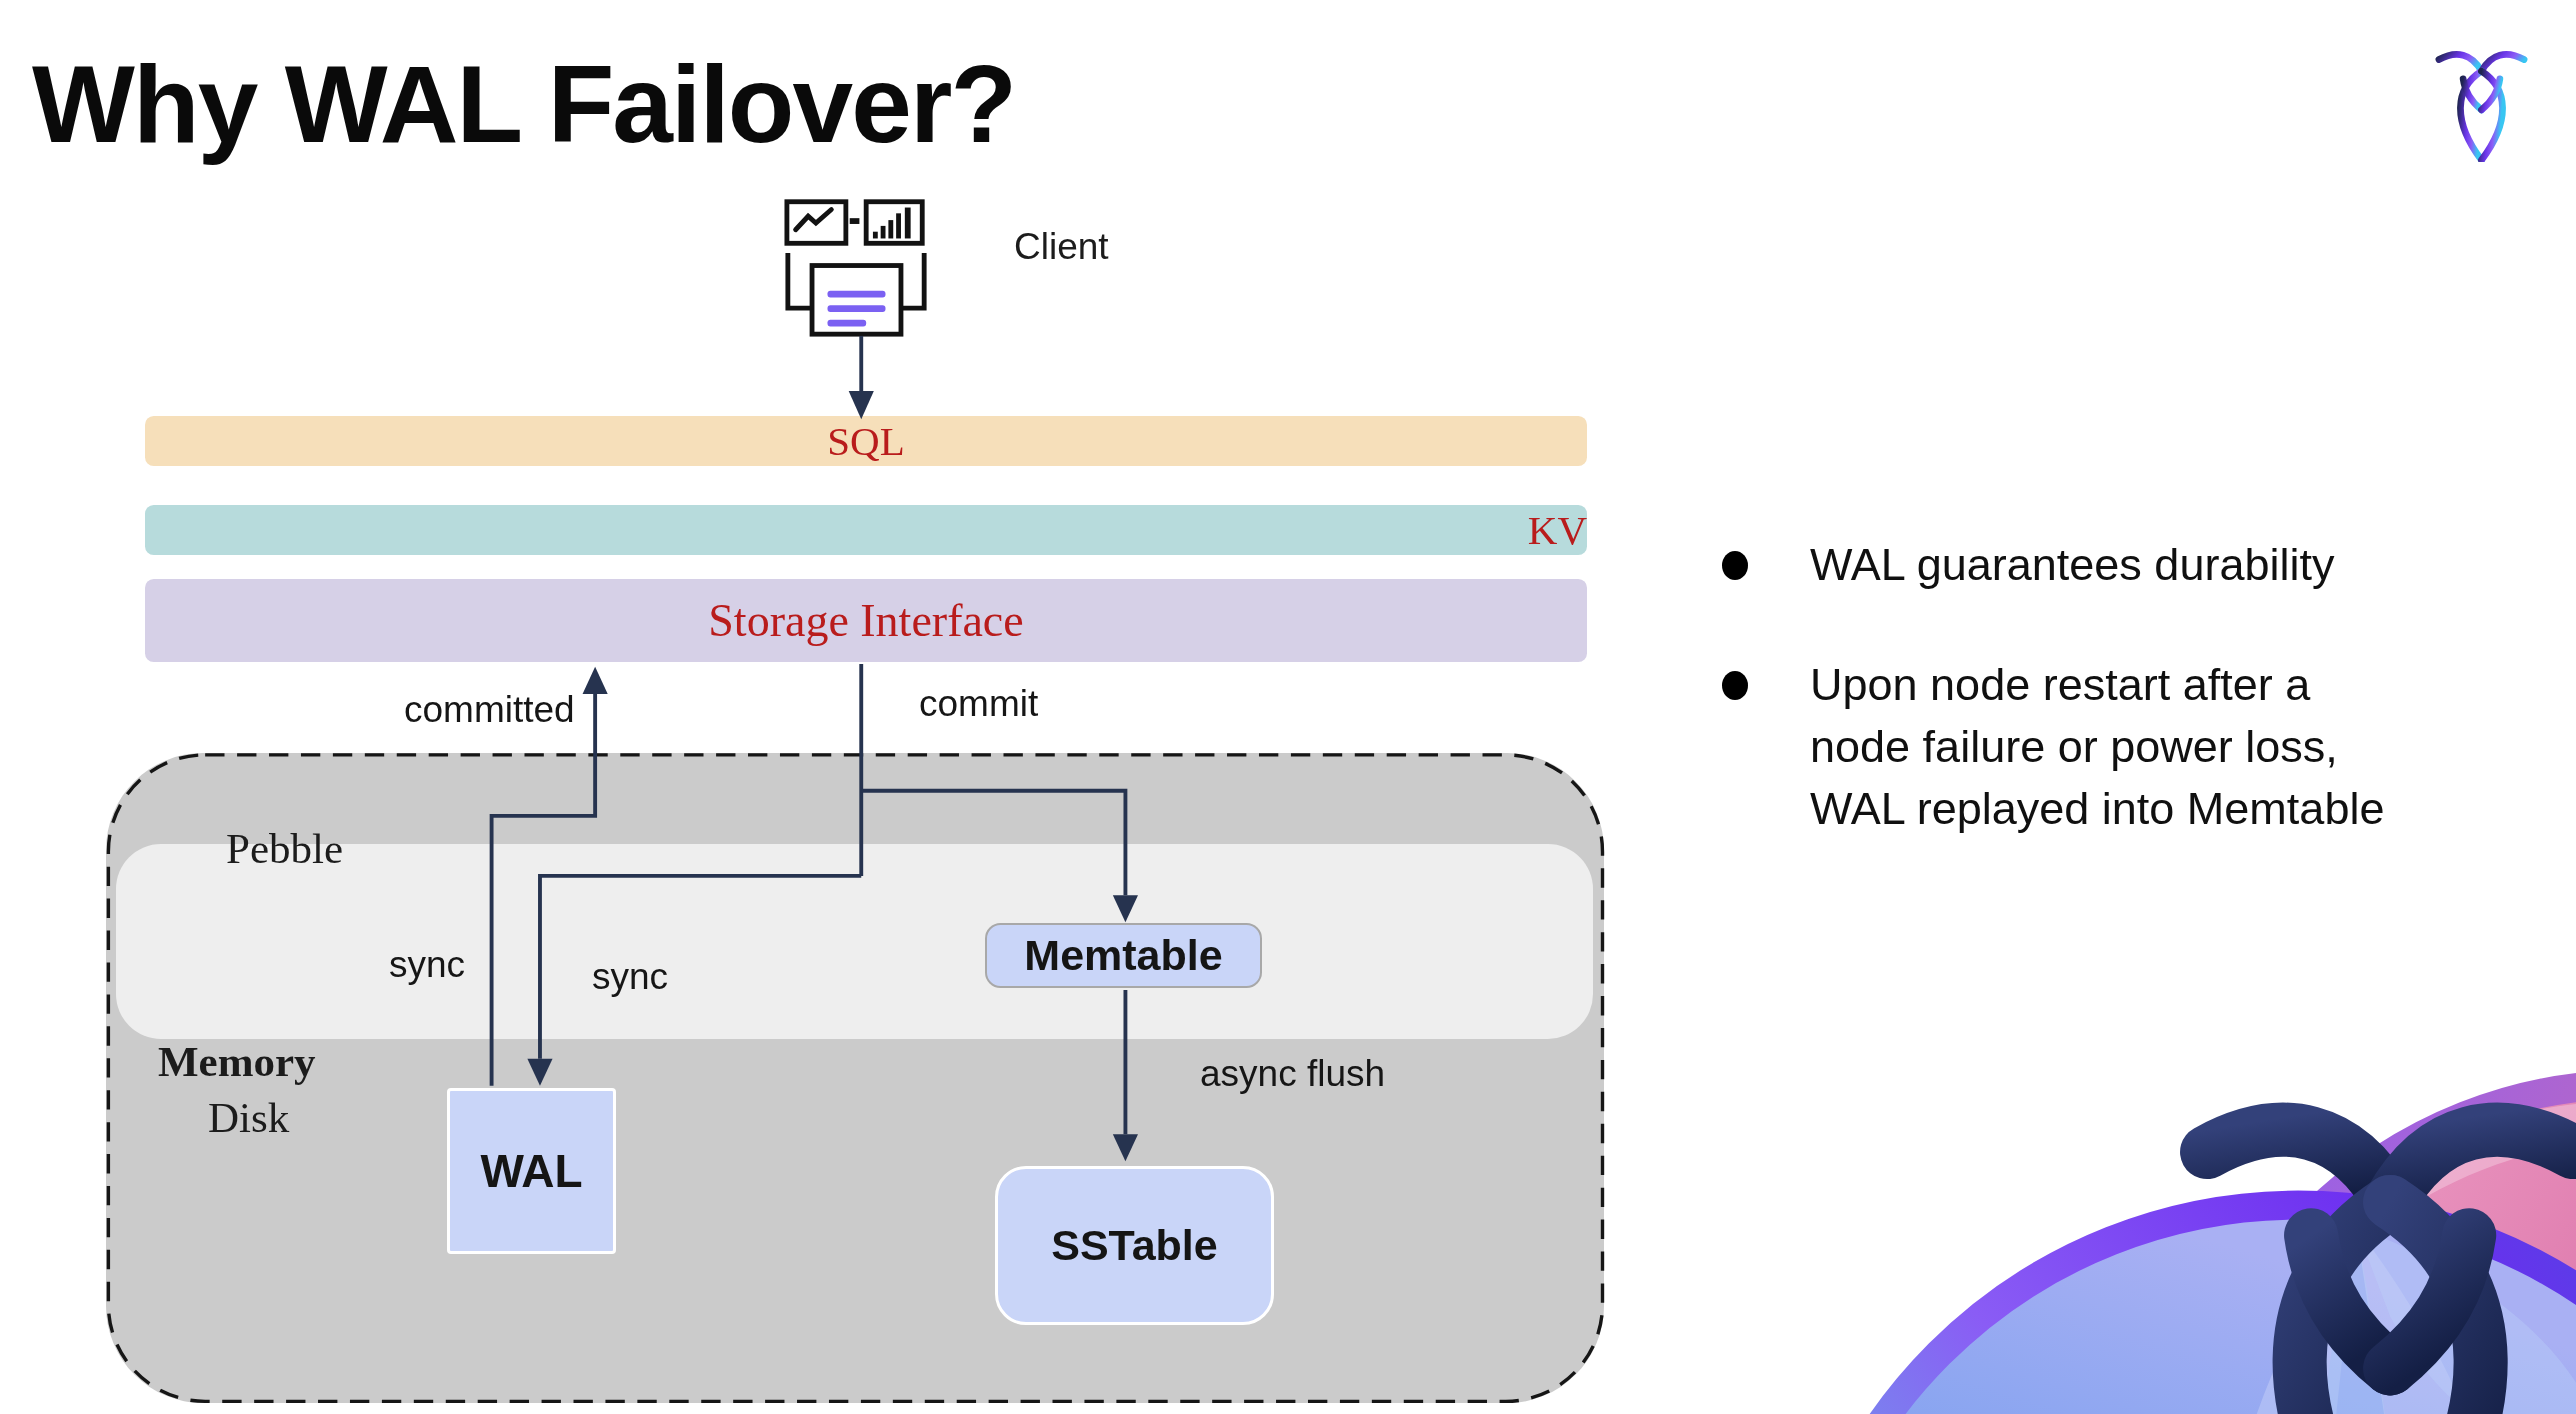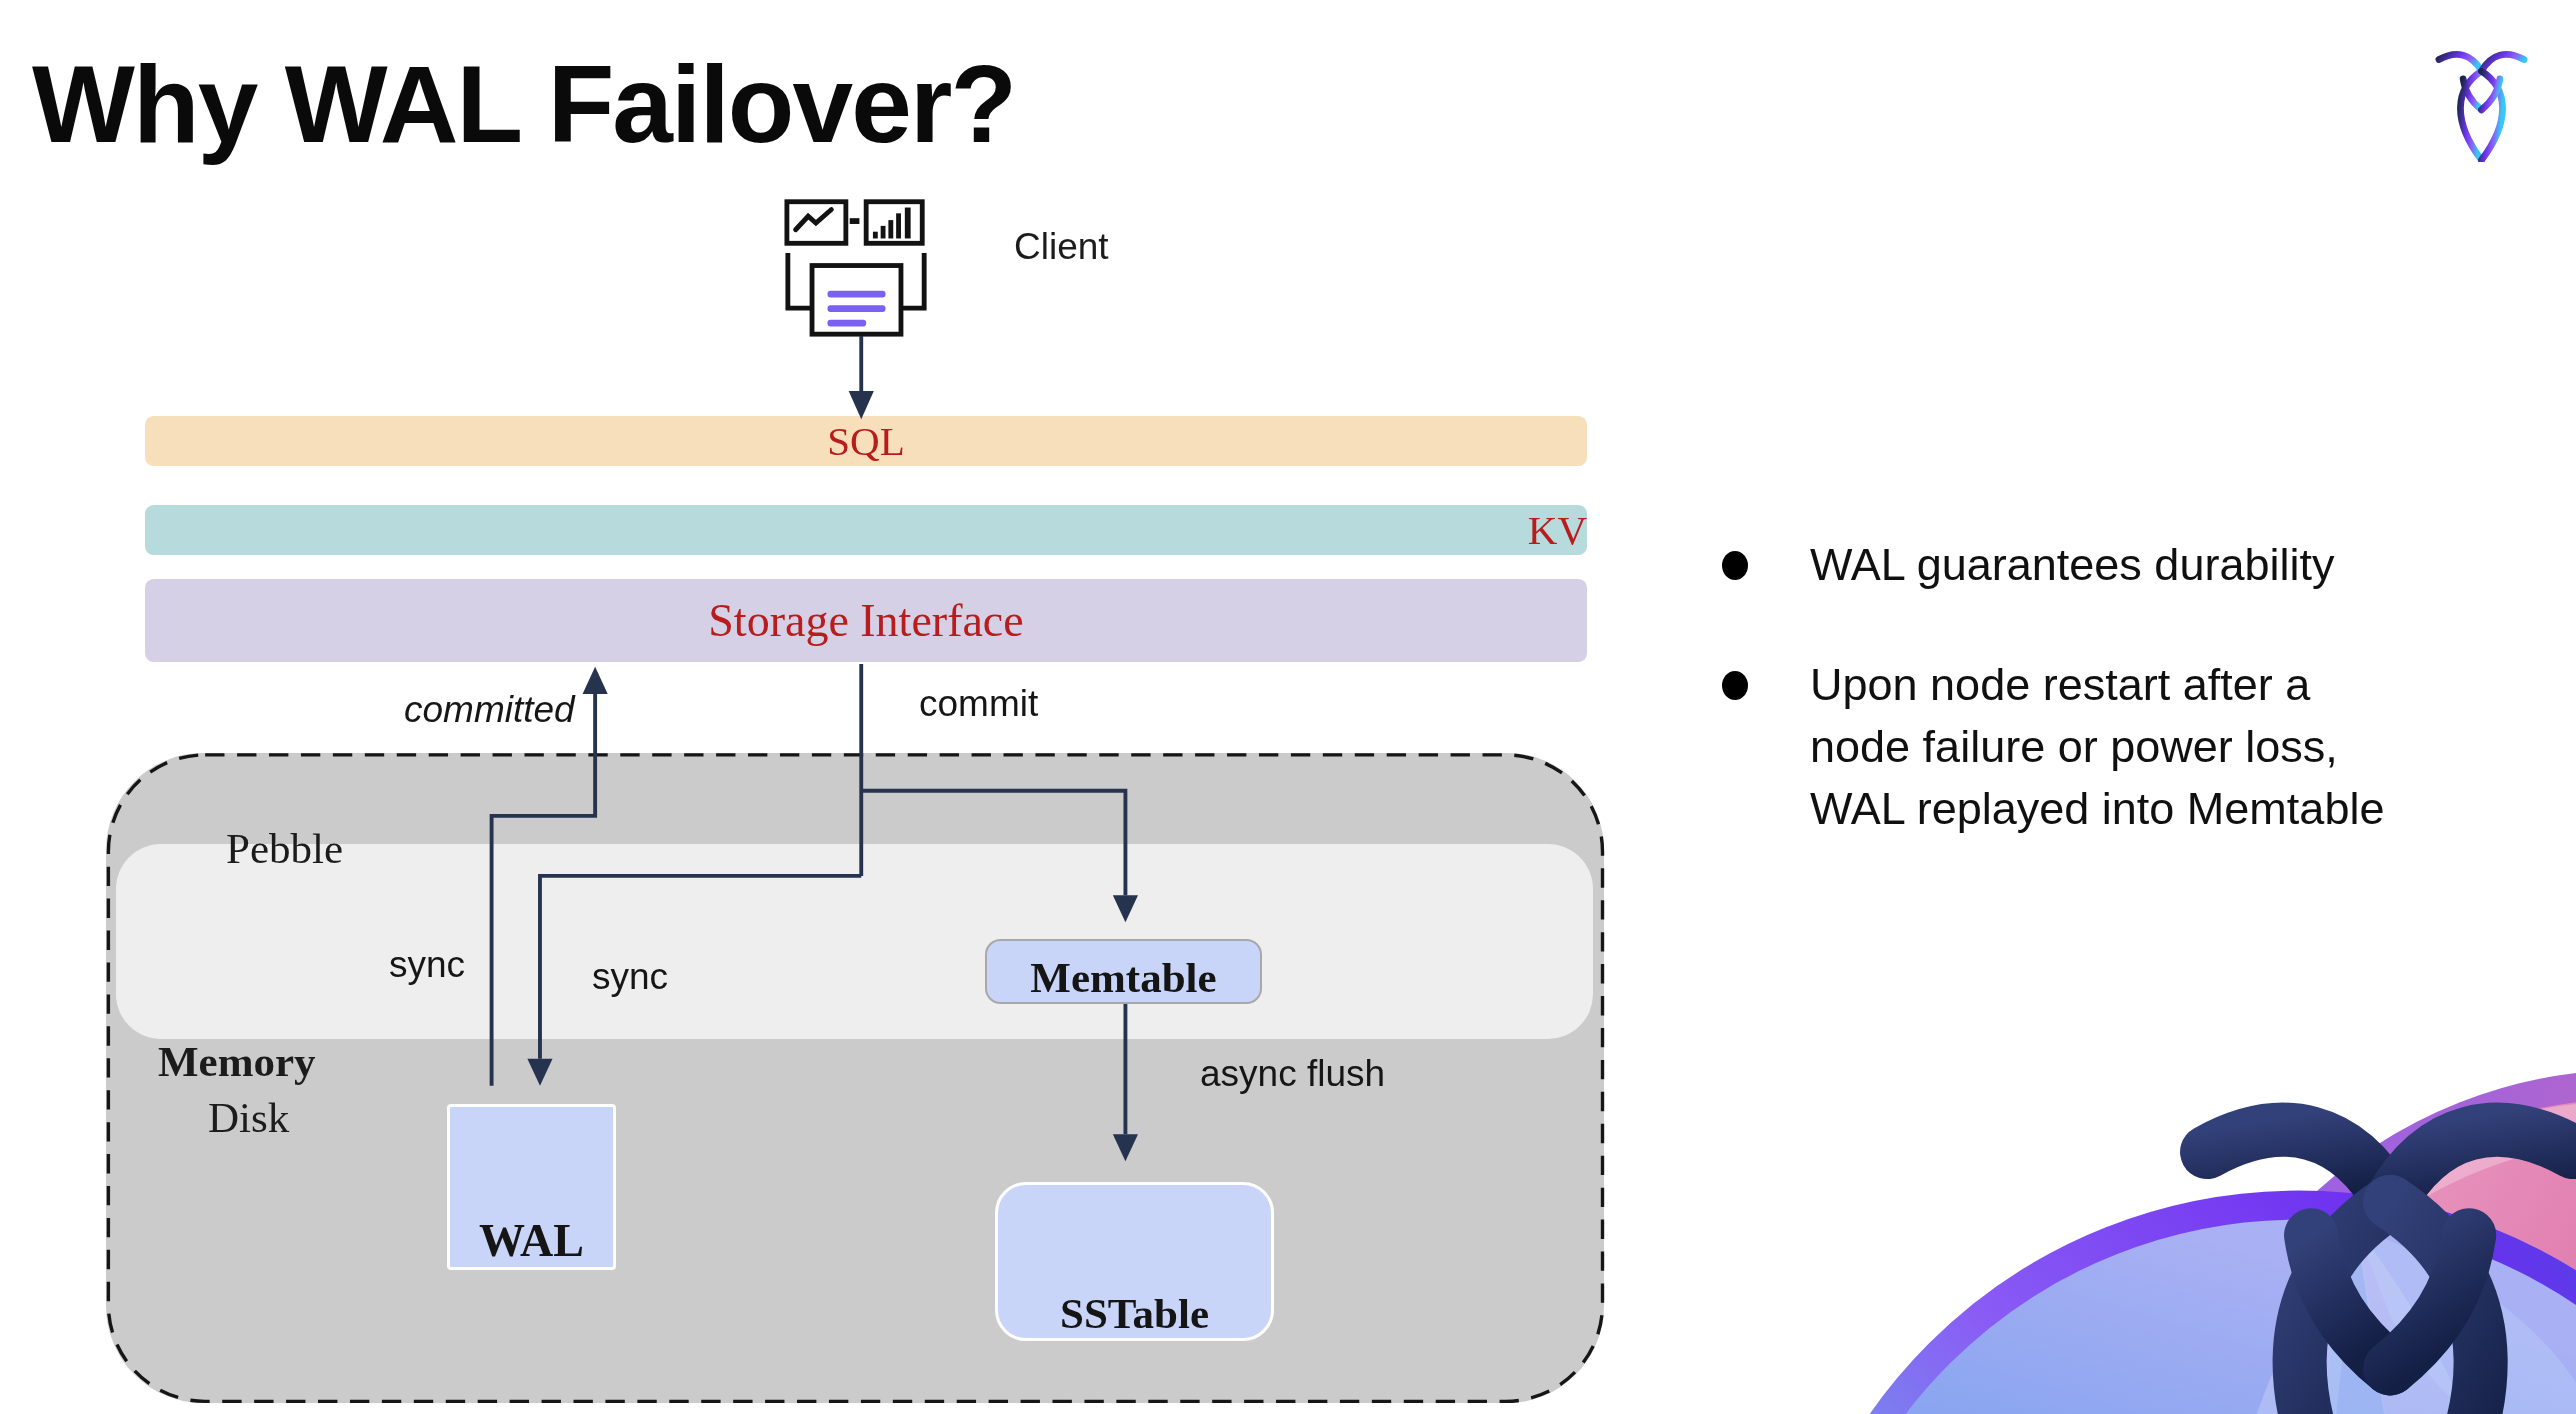--- a/index.html
+++ b/index.html
@@ -33,23 +33,23 @@
           background:var(--pebble-bg);border-radius:97px;}
   .memory{position:absolute;left:116px;top:844px;width:1477px;height:195px;
           background:var(--memory-bg);border-radius:45px;}
 
   .serif-label{position:absolute;font-family:"Liberation Serif","DejaVu Serif",serif;
                font-size:43px;color:#1c1c1c;}
   .edge-label{position:absolute;font-size:37px;color:#161616;}
 
   .lines{position:absolute;left:0;top:0;width:2576px;height:1415px;pointer-events:none;}
 
-  .node{position:absolute;display:flex;align-items:flex-end;justify-content:center;
-        background:var(--box-blue);font-family:Liberation Serif, serif;
-        font-weight:700;color:#151515;margin-top:16px;}
+  .node{position:absolute;display:flex;align-items:center;justify-content:center;
+        background:var(--box-blue);font-family:Liberation Sans, sans-serif;
+        font-weight:700;color:#151515;}
   .node.wal{left:447px;top:1088px;width:169px;height:166px;border:3.9px solid #ffffff;border-radius:4px;font-size:46px;}
   .node.memtable{left:985px;top:923px;width:277px;height:65px;border:2.9px solid var(--box-border-gray);border-radius:15.5px;font-size:43px;}
   .node.sstable{left:995px;top:1166px;width:279px;height:159px;border:3.9px solid #ffffff;border-radius:31px;font-size:43px;}
 
   
   .bullets{position:absolute;left:1722px;top:534px;width:871px;list-style:none;}
   .bullets li{display:flex;gap:62px;margin-bottom:58px;}
   .bullets .dot{flex:0 0 auto;width:26px;height:29px;border-radius:50%;background:#000;margin-top:16.5px;}
   .bullets .txt{font-size:45px;line-height:62px;color:#101010;white-space:pre-line;}
 
@@ -146,21 +146,21 @@
   <div class="node wal">
     <span>WAL</span>
   </div>
   <div class="node memtable">
     <span>Memtable</span>
   </div>
   <div class="node sstable">
     <span>SSTable</span>
   </div>
 
-  <div class="edge-label" style="left:404px;top:689px;font-style:italic;">committed</div>
+  <div class="edge-label" style="left:404px;top:689px;">committed</div>
   <div class="edge-label" style="left:919px;top:683px;">commit</div>
   <div class="edge-label" style="left:389px;top:944px;">sync</div>
   <div class="edge-label" style="left:592px;top:956px;">sync</div>
   <div class="edge-label" style="left:1200px;top:1053px;">async flush</div>
 
   <ul class="bullets">
     <li>
       <span class="dot"></span>
       <span class="txt">WAL guarantees durability</span>
     </li>

